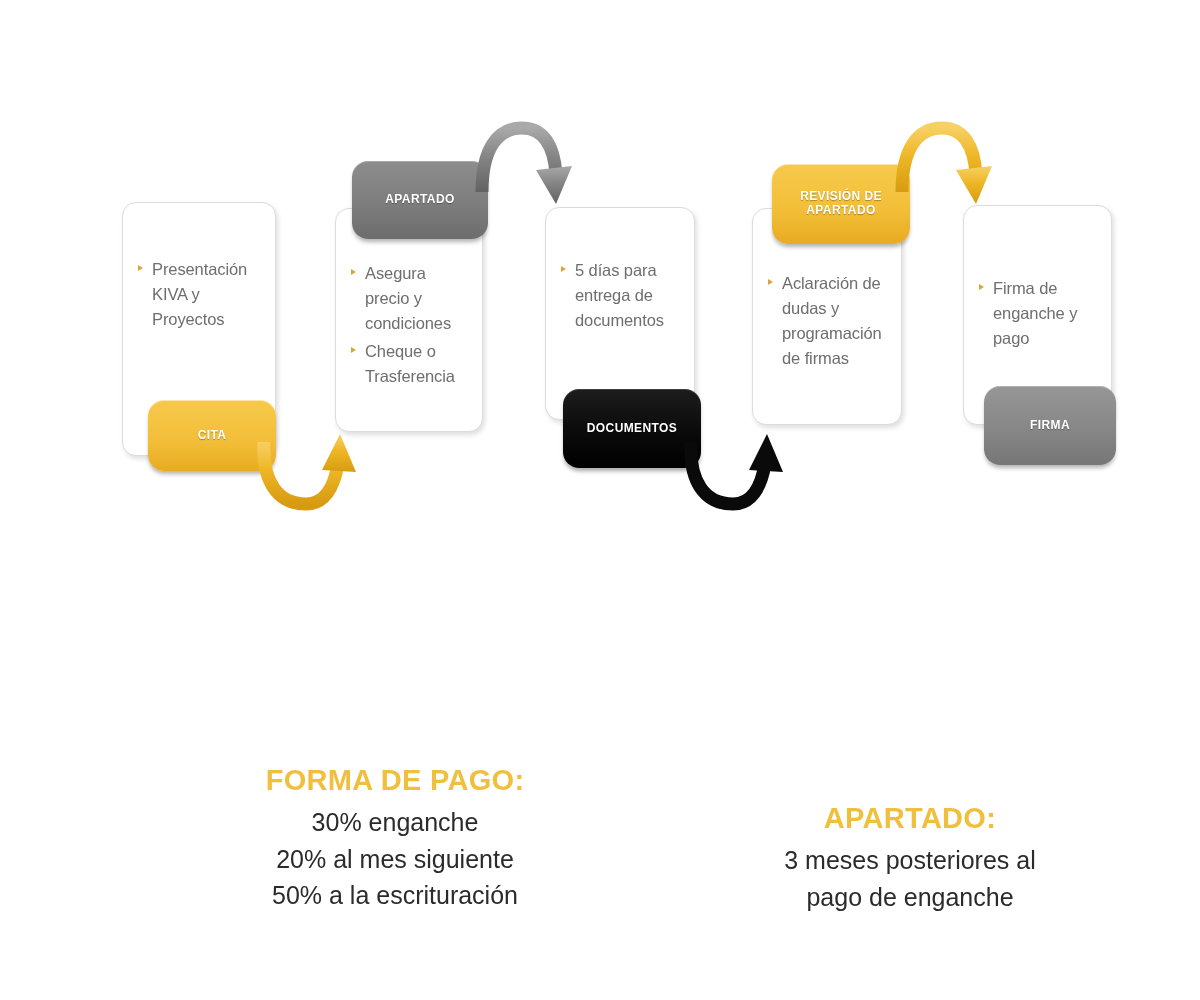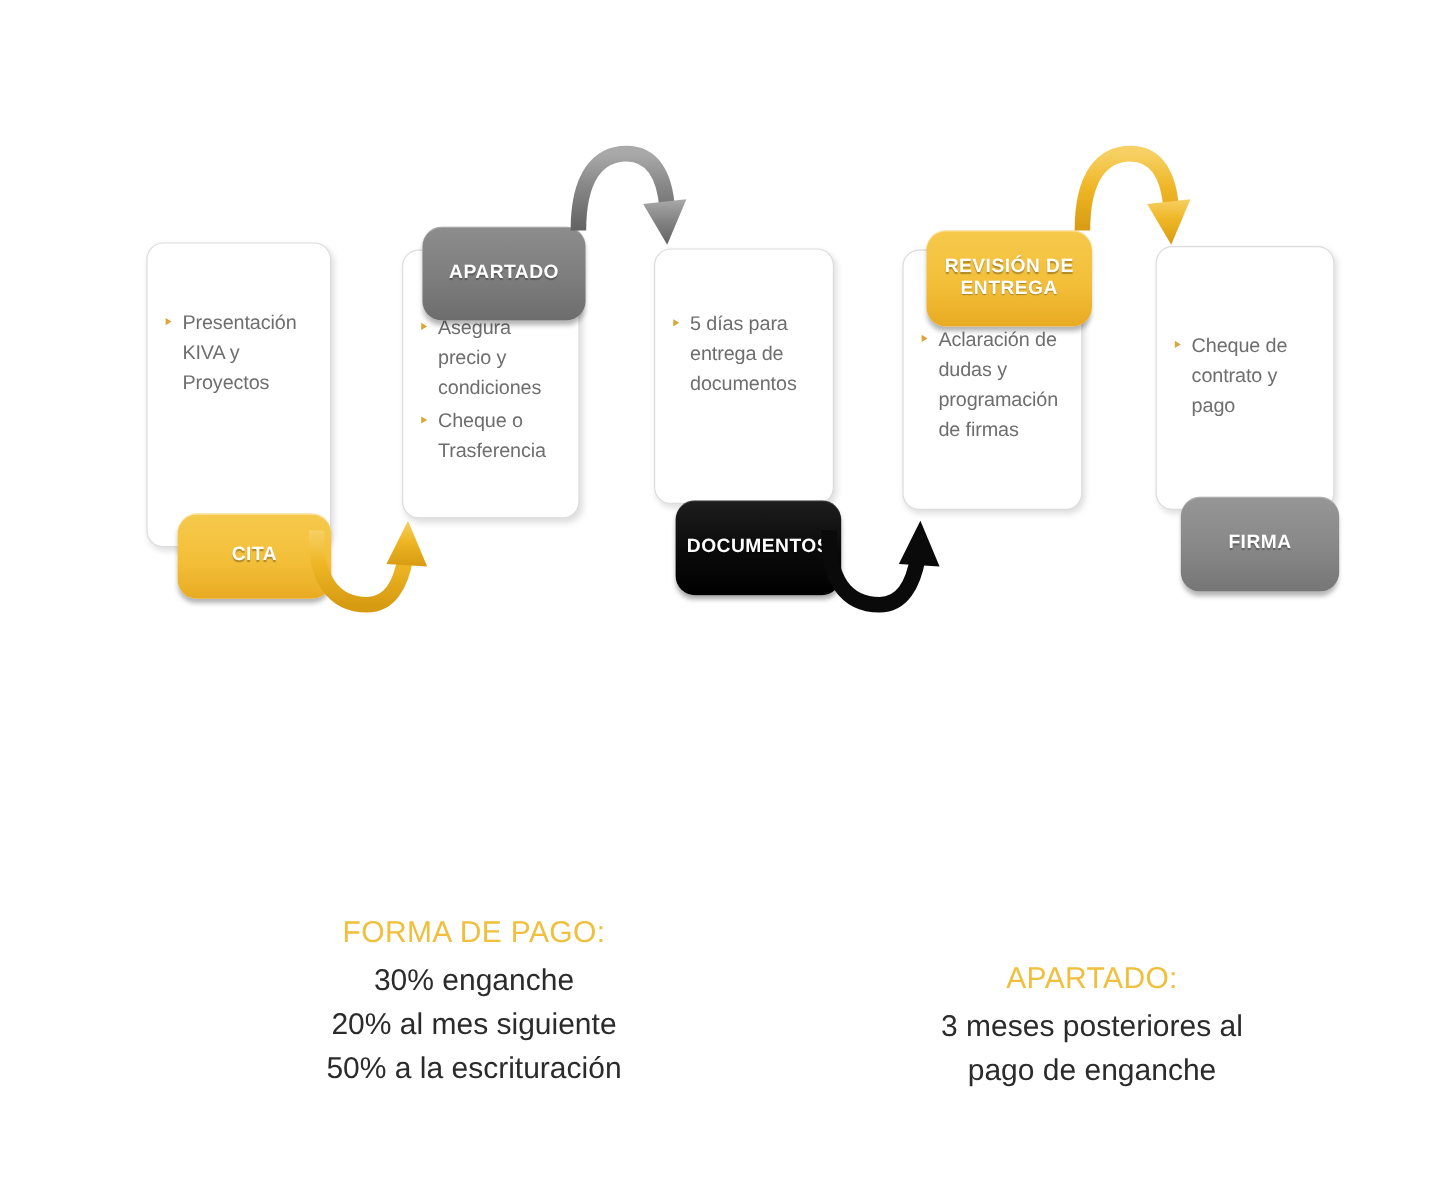--- a/index.html
+++ b/index.html
@@ -70,28 +70,27 @@
   
   .tag {
     position: absolute;
     border-radius: 16px;
     display: flex;
     align-items: center;
     justify-content: center;
     text-align: center;
     color: #ffffff;
     font-weight: bold;
-    font-size: 16px;
+    font-size: 12px;
     letter-spacing: 0.4px;
     line-height: 1.15;
     z-index: 5;
     box-sizing: border-box;
     padding: 2px 6px;
     text-shadow: 0 1px 1px rgba(0,0,0,0.30);
-    margin-top: 28px;
   }
   .tag-yellow {
     background: linear-gradient(180deg,#f6c94c 0%, #f3bf39 55%, #e8ab22 100%);
     box-shadow: 0 4px 4px -1px rgba(0,0,0,0.30), inset 0 1px 0 rgba(255,255,255,0.5);
   }
   .tag-gray {
     background: linear-gradient(180deg,#8d8d8d 0%, #7d7d7d 55%, #6d6d6d 100%);
     box-shadow: 0 4px 4px -1px rgba(0,0,0,0.30), inset 0 1px 0 rgba(255,255,255,0.25);
   }
   .tag-gray-light {
@@ -110,22 +109,22 @@
   }
 
   
   .note {
     position: absolute;
     text-align: center;
     font-family: "Liberation Sans", sans-serif;
   }
   .note-title {
     color: #f0bf3c;
-    font-size: 25px;
-    font-weight: normal;
+    font-size: 29px;
+    font-weight: bold;
     letter-spacing: 0.3px;
     line-height: 1.25;
     margin: 0 0 6px 0;
     white-space: nowrap;
   }
   .note-line {
     color: #2b2b2b;
     font-size: 25px;
     line-height: 1.45;
     margin: 0;
@@ -208,41 +207,41 @@
   </div>
 
   <div class="card" style="left:752px; top:208px; width:150px; height:217px;padding-left:24px;">
     <div class="card-body" style="top:62px;">
       <ul class="bullet-list">
         <li class="bullet-item">Aclaración de dudas y programación de firmas</li>
       </ul>
     </div>
   </div>
   <div class="tag tag-yellow" style="left:772px; top:164px; width:138px; height:80px;">
-    <span>REVISIÓN DE ENTREGA</span>
+    <span>REVISIÓN DE APARTADO</span>
   </div>
 
   <div class="arrow" style="left:894px; top:116px; width:110px; height:100px;">
     <svg width="110" height="100" viewBox="0 0 110 100" xmlns="http://www.w3.org/2000/svg">
       <defs>
         <linearGradient id="gYb" x1="0" y1="0" x2="0" y2="1">
           <stop offset="0%" stop-color="#f7d063"></stop>
           <stop offset="45%" stop-color="#eeb625"></stop>
           <stop offset="100%" stop-color="#d79b12"></stop>
         </linearGradient>
       </defs>
       <path d="M8,76 C8,32 24,12 48,12 C70,12 80,30 82,58" stroke="url(#gYb)" stroke-width="13" fill="none" stroke-linecap="butt"></path>
       <path d="M62,54 L98,50 L82,88 Z" fill="url(#gYb)"></path>
     </svg>
   </div>
 
   <div class="card" style="left:963px; top:205px; width:149px; height:220px;">
     <div class="card-body" style="top:70px;">
       <ul class="bullet-list">
-        <li class="bullet-item">Cheque de contrato y pago</li>
+        <li class="bullet-item">Firma de enganche y pago</li>
       </ul>
     </div>
   </div>
   <div class="tag tag-gray-light" style="left:984px; top:386px; width:132px; height:79px;">
     <span>FIRMA</span>
   </div>
 
   <div class="note" style="left:185px; top:762px; width:420px;">
     <p class="note-title">FORMA DE PAGO:</p>
     <p class="note-line">30% enganche</p>

